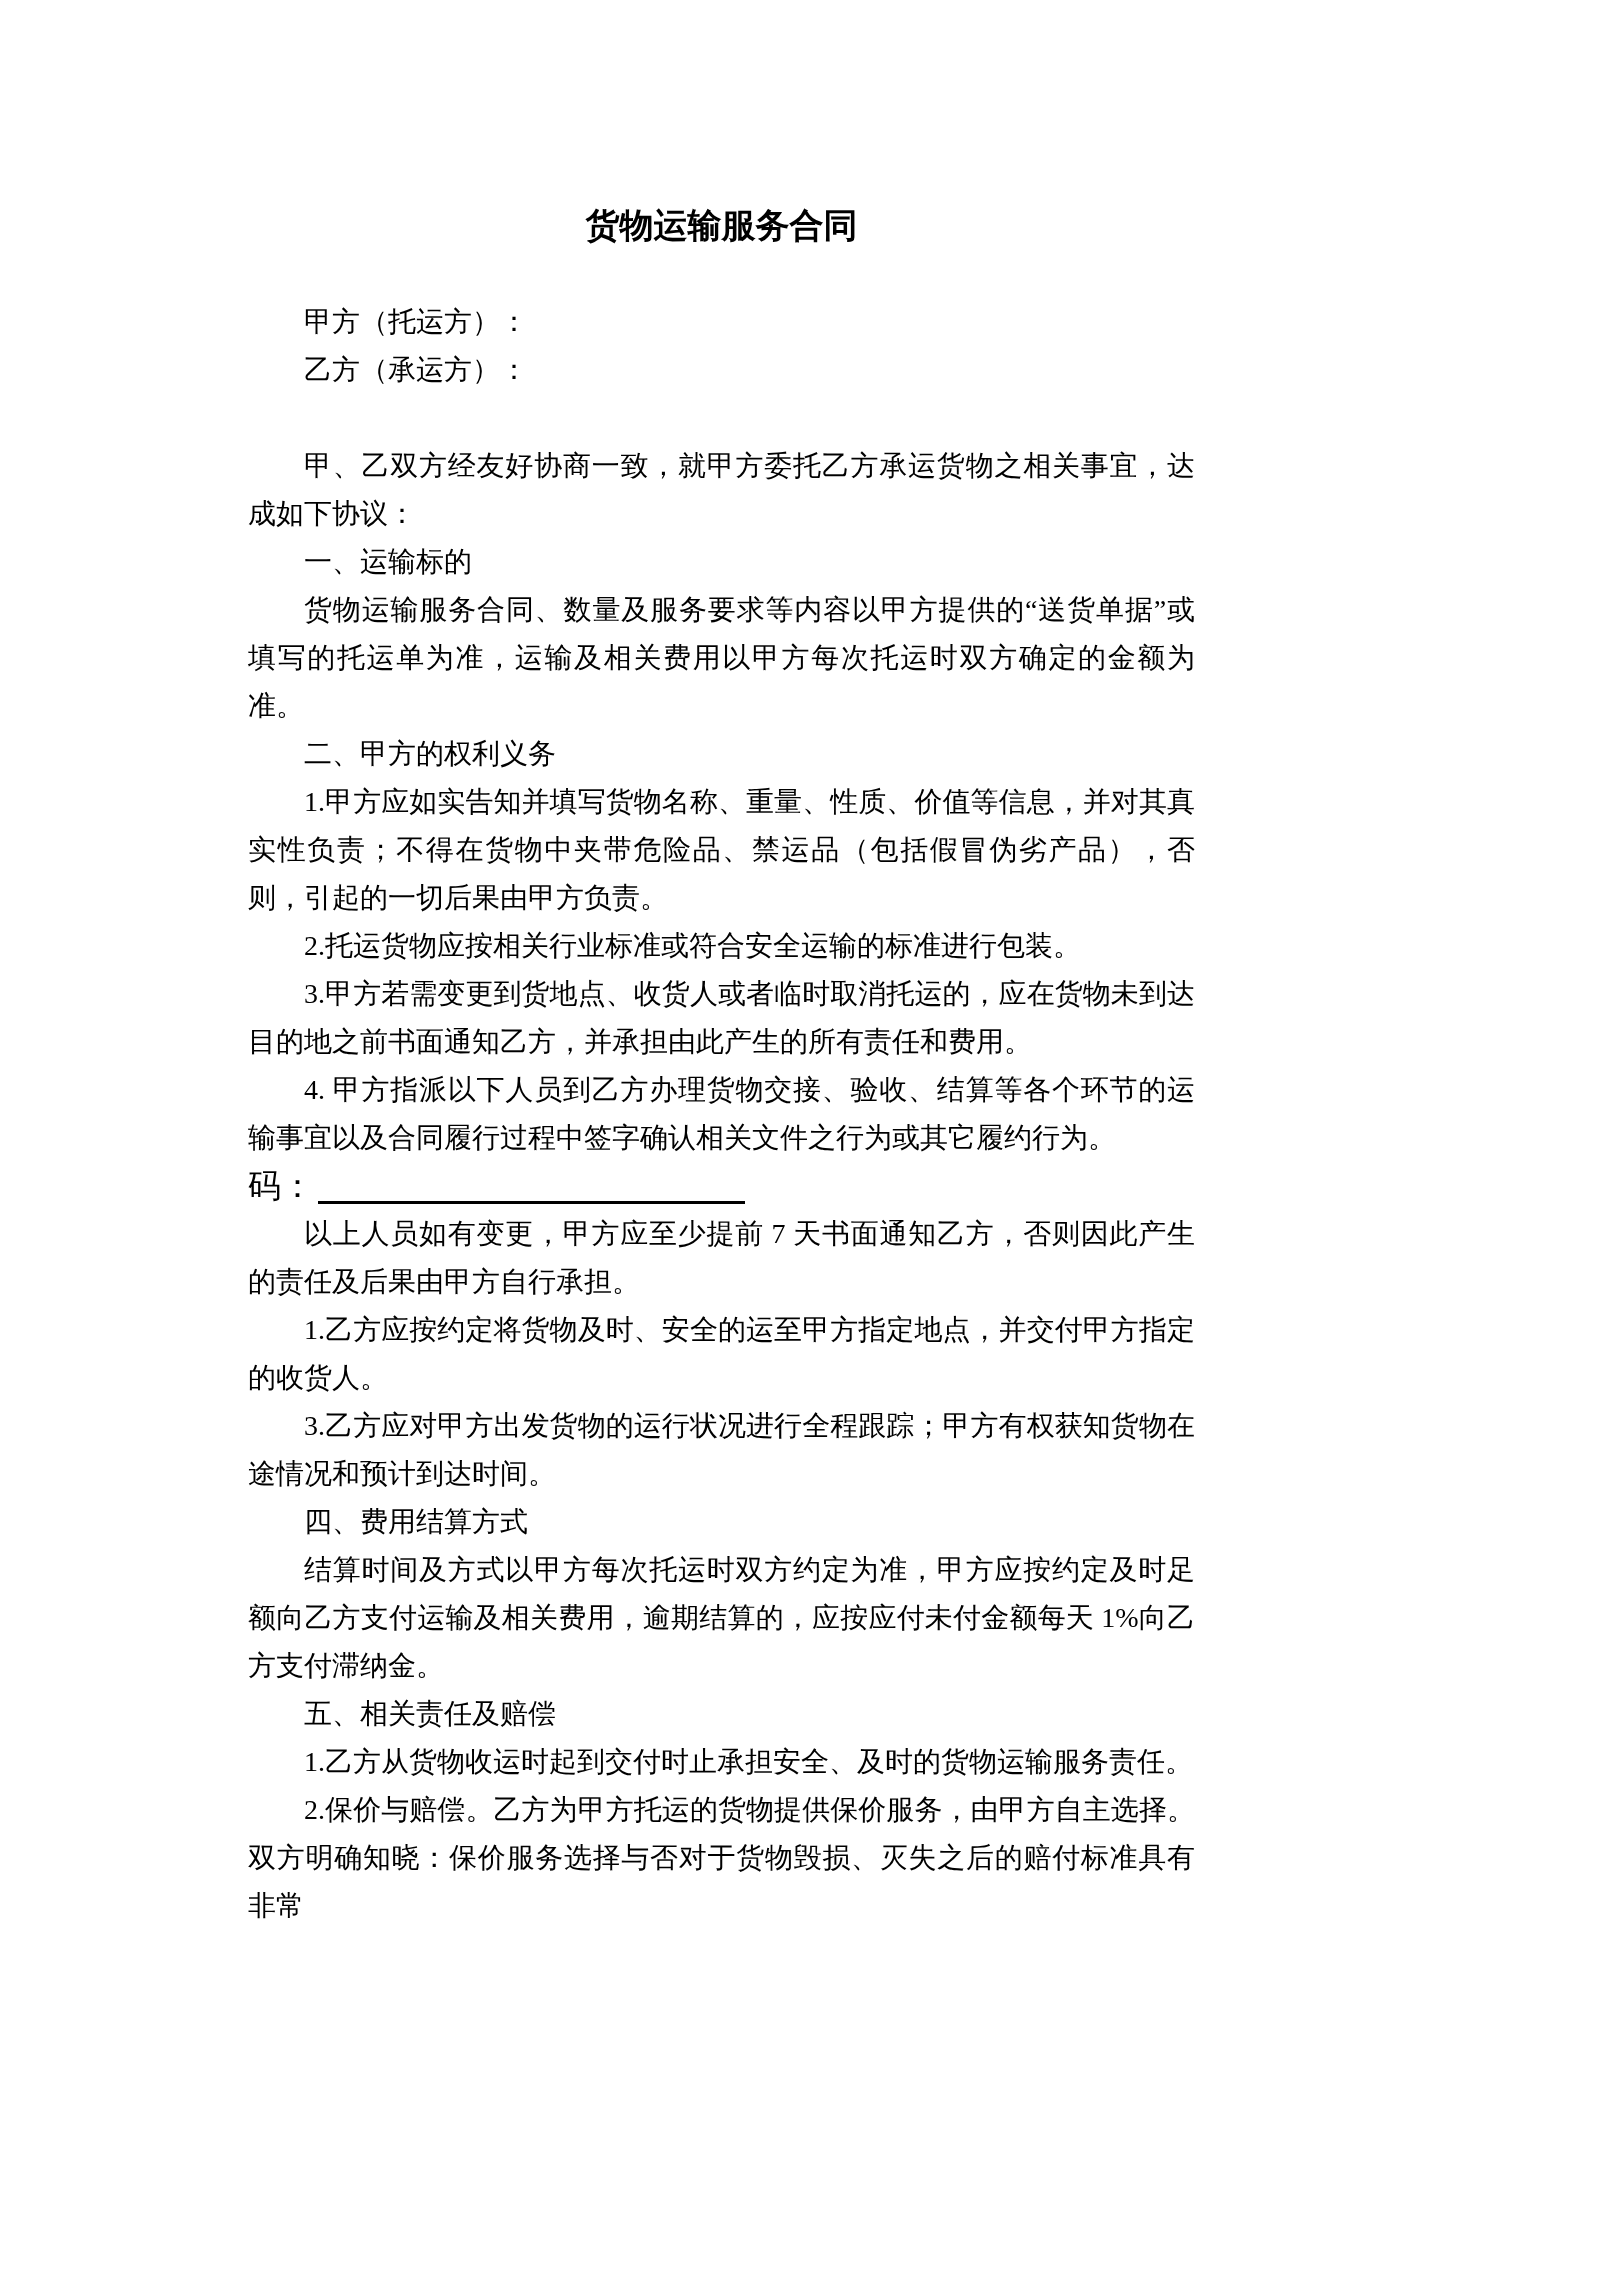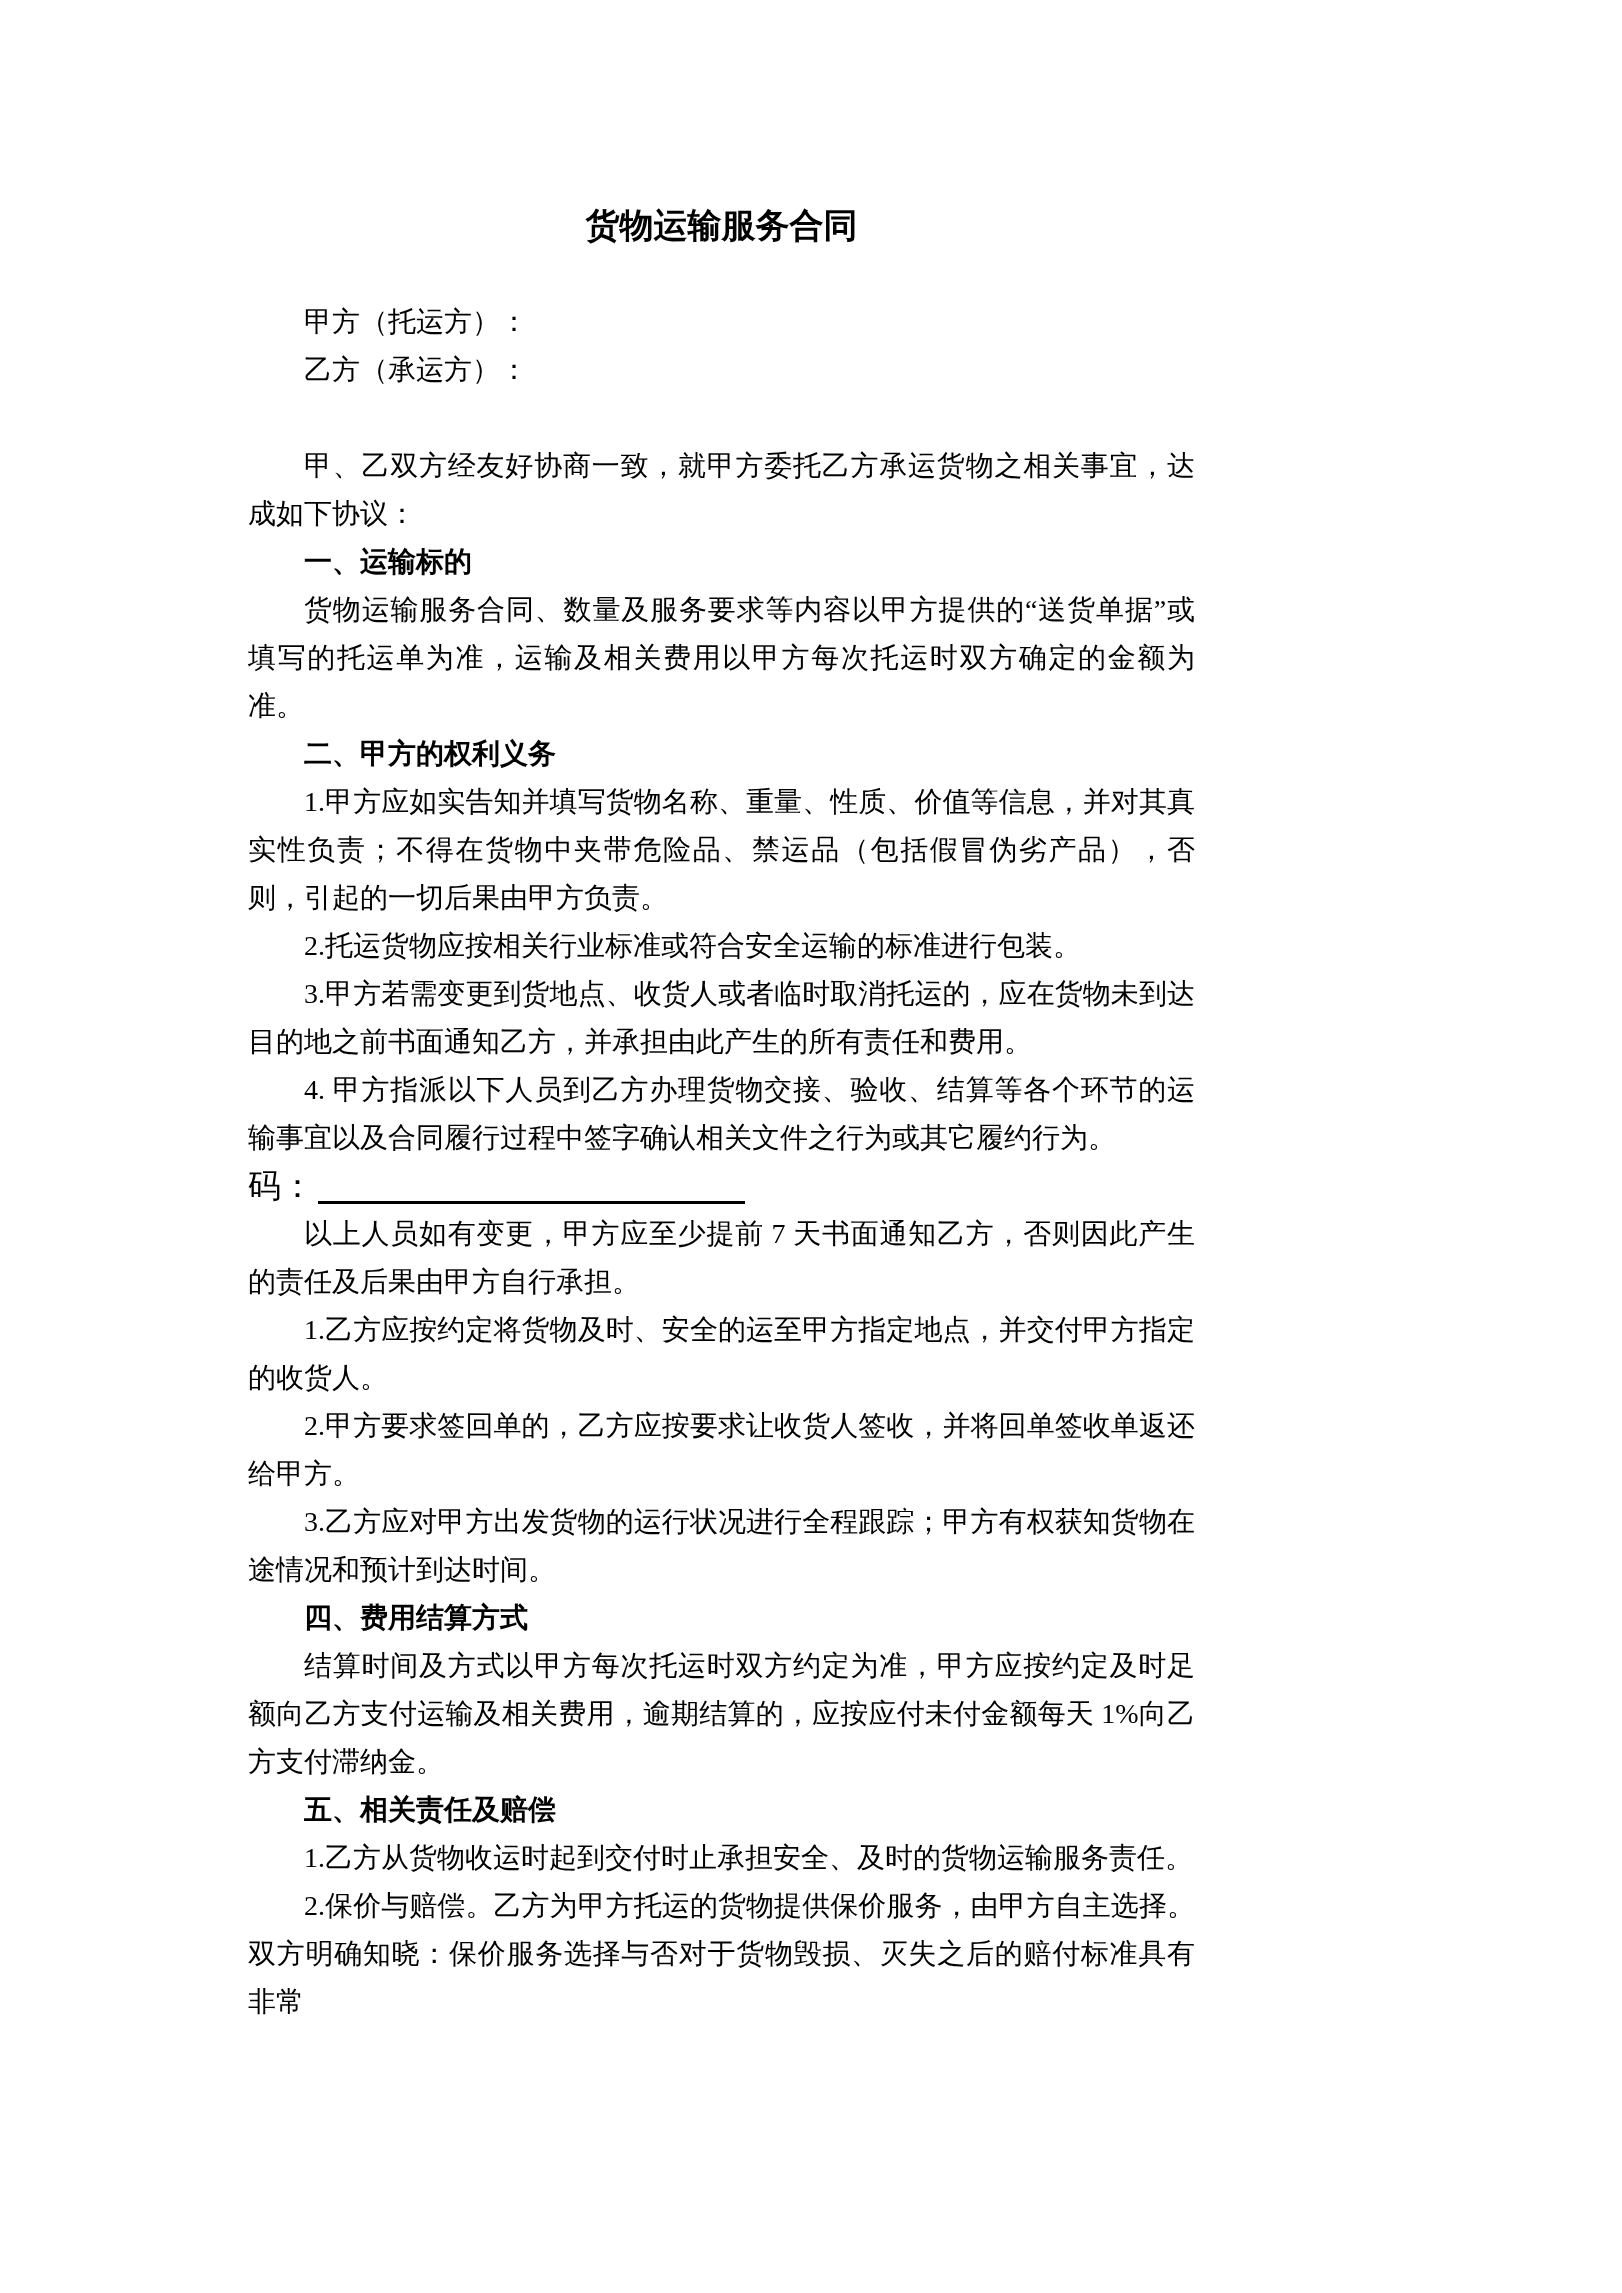--- a/index.html
+++ b/index.html
@@ -34,21 +34,21 @@
   p.para {
     font-size: 28px;
     line-height: 48px;
     margin: 0;
     text-align: justify;
     text-indent: 2em;
     font-weight: normal;
     word-break: break-all;
   }
   p.heading {
-    font-weight: bold;
+    font-weight: normal;
   }
   p.boldpara {
     font-weight: normal;
   }
   
   .fill-line {
     font-size: 33px;
     line-height: 48px;
     white-space: nowrap;
   }
@@ -97,21 +97,20 @@
     <p class="para">3.甲方若需变更到货地点、收货人或者临时取消托运的，应在货物未到达目的地之前书面通知乙方，并承担由此产生的所有责任和费用。</p>
     <p class="para">4. 甲方指派以下人员到乙方办理货物交接、验收、结算等各个环节的运输事宜以及合同履行过程中签字确认相关文件之行为或其它履约行为。</p>
 
     <div class="fill-line">
       <span class="fill-label tight">码：</span><span class="blank b-id"></span>
     </div>
 
     <p class="para">以上人员如有变更，甲方应至少提前 7 天书面通知乙方，否则因此产生的责任及后果由甲方自行承担。</p>
 
     <p class="para">1.乙方应按约定将货物及时、安全的运至甲方指定地点，并交付甲方指定的收货人。</p>
-    <p class="para">2.甲方要求签回单的，乙方应按要求让收货人签收，并将回单签收单返还给甲方。</p>
     <p class="para">3.乙方应对甲方出发货物的运行状况进行全程跟踪；甲方有权获知货物在途情况和预计到达时间。</p>
 
     <p class="para heading">四、费用结算方式</p>
     <p class="para">结算时间及方式以甲方每次托运时双方约定为准，甲方应按约定及时足额向乙方支付运输及相关费用，逾期结算的，应按应付未付金额每天 1%向乙方支付滞纳金。</p>
 
     <p class="para heading">五、相关责任及赔偿</p>
     <p class="para">1.乙方从货物收运时起到交付时止承担安全、及时的货物运输服务责任。</p>
     <p class="para boldpara">2.保价与赔偿。乙方为甲方托运的货物提供保价服务，由甲方自主选择。双方明确知晓：保价服务选择与否对于货物毁损、灭失之后的赔付标准具有非常</p>
 
   </div>

